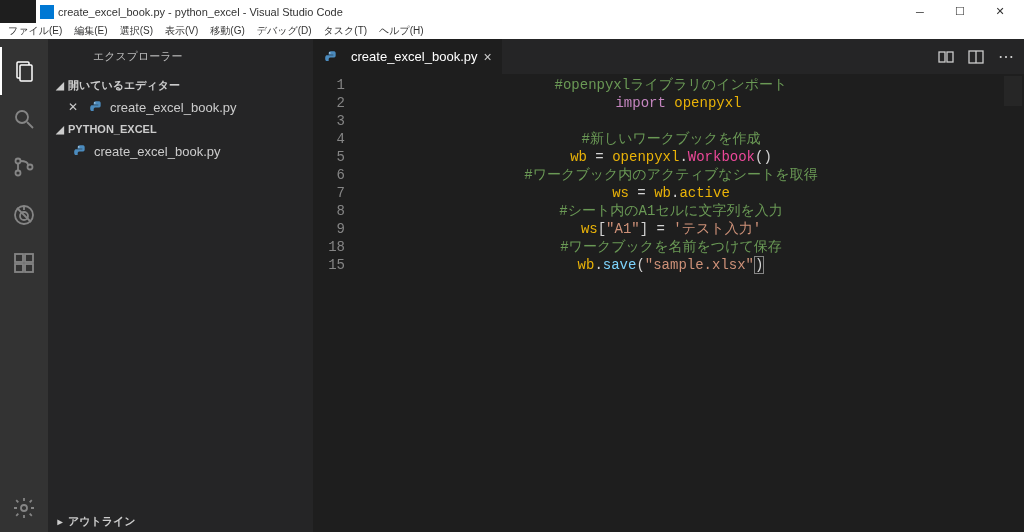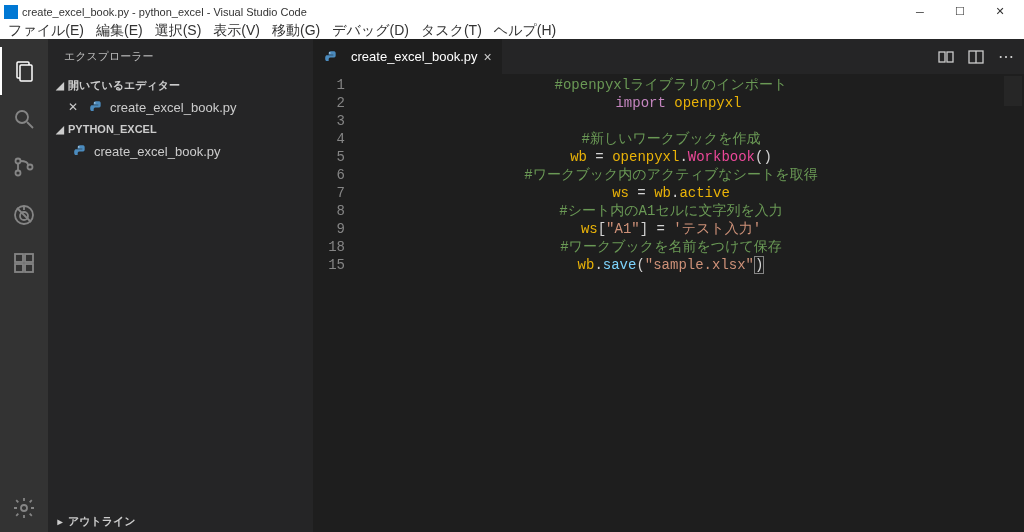--- a/index.html
+++ b/index.html
@@ -18,20 +18,21 @@
       flex-direction: column;
     }
     .titlebar {
       height: 23px;
       background: #ffffff;
       display: flex;
       align-items: center;
       padding: 0 4px;
       font-size: 11px;
       color: #333;
+      margin-left: 36px;
     }
     .titlebar-icon {
       width: 14px;
       height: 14px;
       background: #0078d4;
       margin-right: 4px;
       display: inline-block;
     }
     .titlebar-title {
       flex: 1;
@@ -50,21 +51,21 @@
       color: #333;
       cursor: pointer;
     }
     .menubar {
       height: 16px;
       background: #ffffff;
       display: flex;
       align-items: center;
       padding: 0 4px;
       gap: 4px;
-      font-size: 14px;
+      font-size: 10px;
       color: #333;
     }
     .menubar-item {
       padding: 0 4px;
       cursor: pointer;
     }
     .main-area {
       flex: 1;
       display: flex;
       background: #1e1e1e;
@@ -110,20 +111,21 @@
       flex-direction: column;
     }
     .sidebar-title {
       height: 35px;
       display: flex;
       align-items: center;
       padding: 0 16px;
       font-size: 11px;
       color: #bbbbbb;
       text-transform: none;
+      margin-left: 29px;
     }
     .sidebar-section-header {
       height: 22px;
       display: flex;
       align-items: center;
       padding: 0 4px;
       font-size: 11px;
       font-weight: bold;
       color: #cccccc;
       cursor: pointer;

